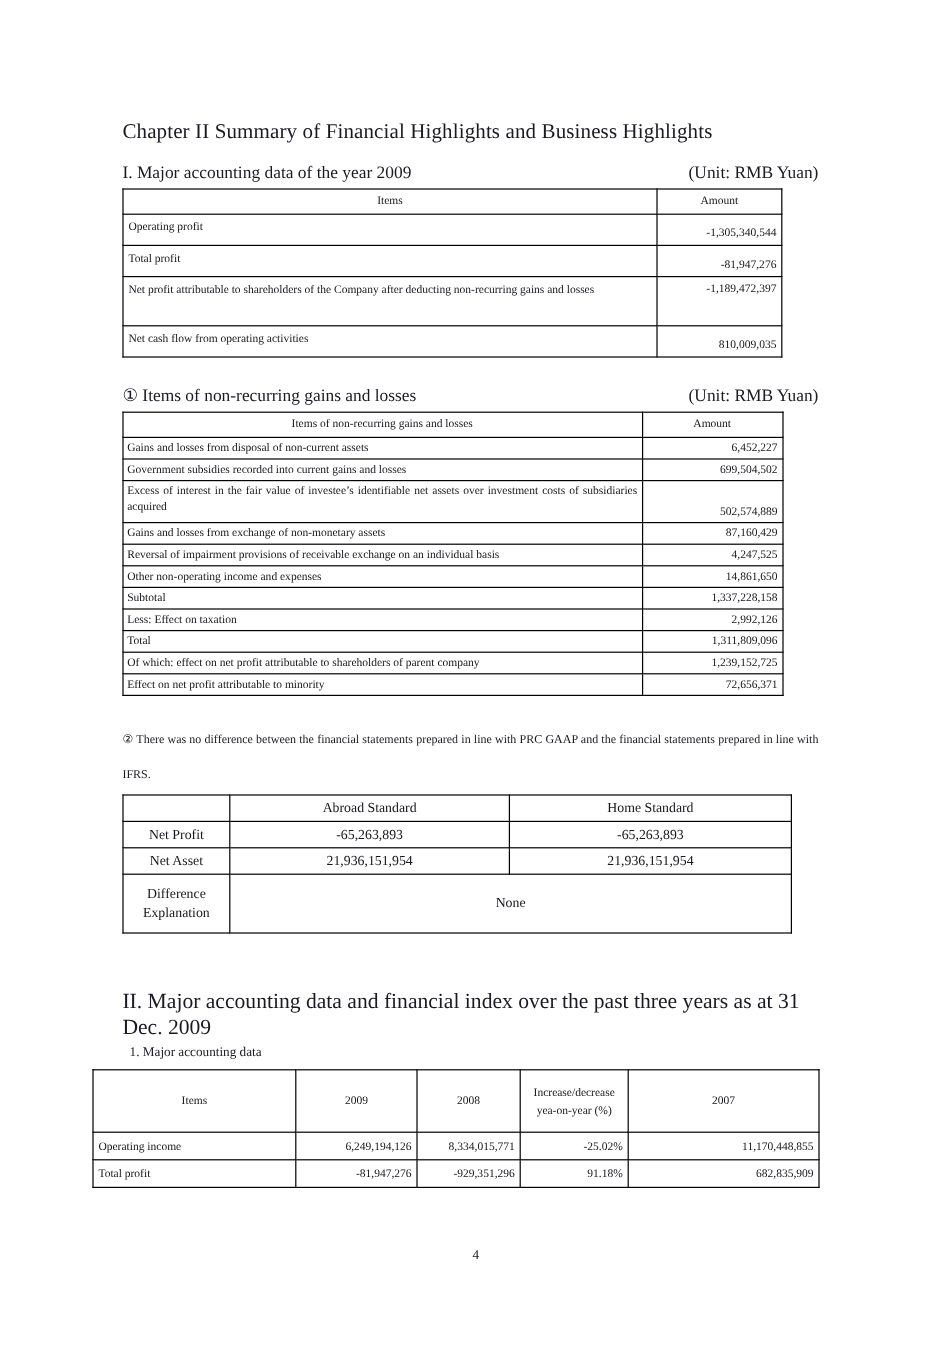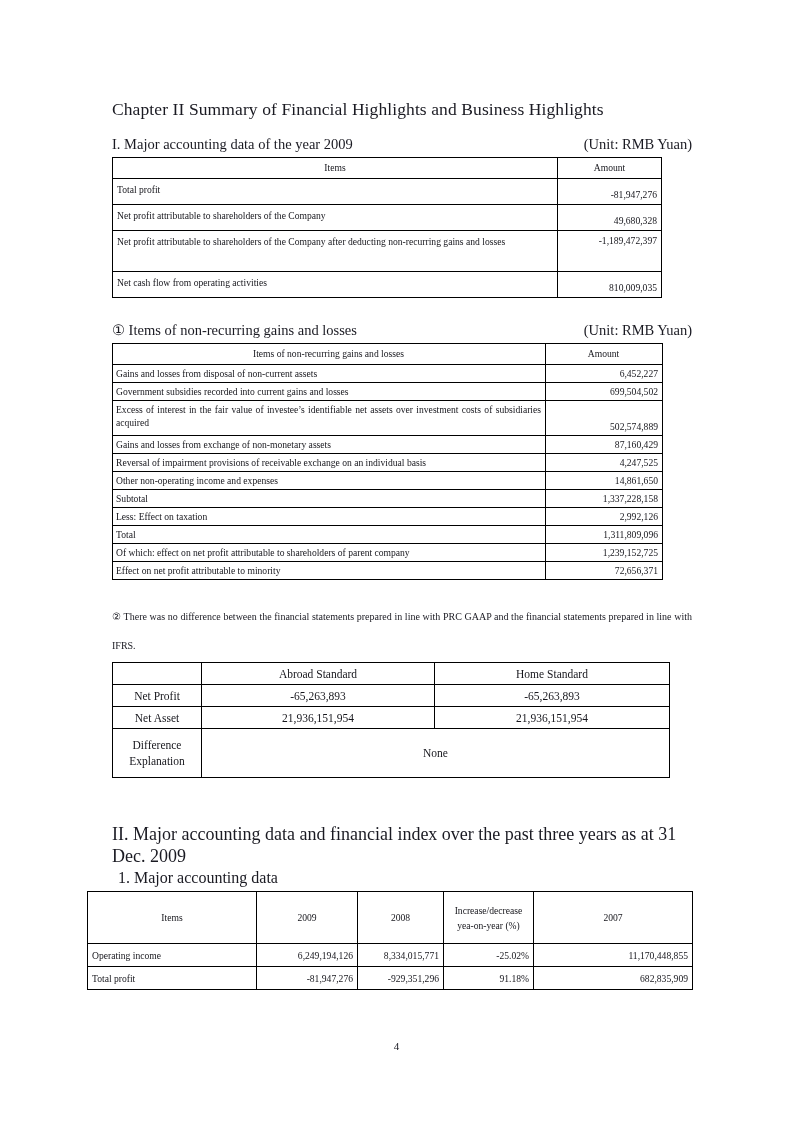--- a/index.html
+++ b/index.html
@@ -17,21 +17,21 @@
   }
   .page {
     position: absolute;
     left: 0; top: 0;
     width: 793px;
     height: 1122px;
     background: #fff;
   }
   .content {
     position: absolute;
-    left: 112px;
+    left: 102px;
     top: 96px;
     width: 580px;
   }
 
   
   .chapter-title {
     font-size: 17.5px;
     line-height: 26px;
     letter-spacing: 0.1px;
     white-space: nowrap;
@@ -54,21 +54,21 @@
     text-align: justify;
     text-justify: inter-word;
     margin: 0 0 2px 0;
   }
   .para-2 {
     font-size: 18px;
     line-height: 21.5px;
     margin: 0;
   }
   .sub-head {
-    font-size: 16px;
+    font-size: 11px;
     line-height: 21px;
     margin: 0 0 3px 0;
     padding-left: 6px;
   }
 
   
   table.doc {
     border-collapse: collapse;
     font-size: 9.6px;
     line-height: 13px;
@@ -176,26 +176,26 @@
       <colgroup>
           <col class="c-items">
           <col class="c-amount">
         </colgroup>
       <tbody>
         <tr class="r-head">
           <td class="vmid">Items</td>
           <td class="vmid">Amount</td>
         </tr>
         <tr class="r-body">
+          <td class="lbl">Operating profit</td>
+          <td class="amt">-1,305,340,544</td>
+        </tr>
+        <tr class="r-body">
           <td class="lbl">Total profit</td>
           <td class="amt">-81,947,276</td>
-        </tr>
-        <tr class="r-body">
-          <td class="lbl">Net profit attributable to shareholders of the Company</td>
-          <td class="amt">49,680,328</td>
         </tr>
         <tr class="r-tall">
           <td class="lbl">Net profit attributable to shareholders of the Company after deducting non-recurring gains and losses</td>
           <td class="amt">-1,189,472,397</td>
         </tr>
         <tr class="r-body">
           <td class="lbl">Net cash flow from operating activities</td>
           <td class="amt">810,009,035</td>
         </tr>
       </tbody>

